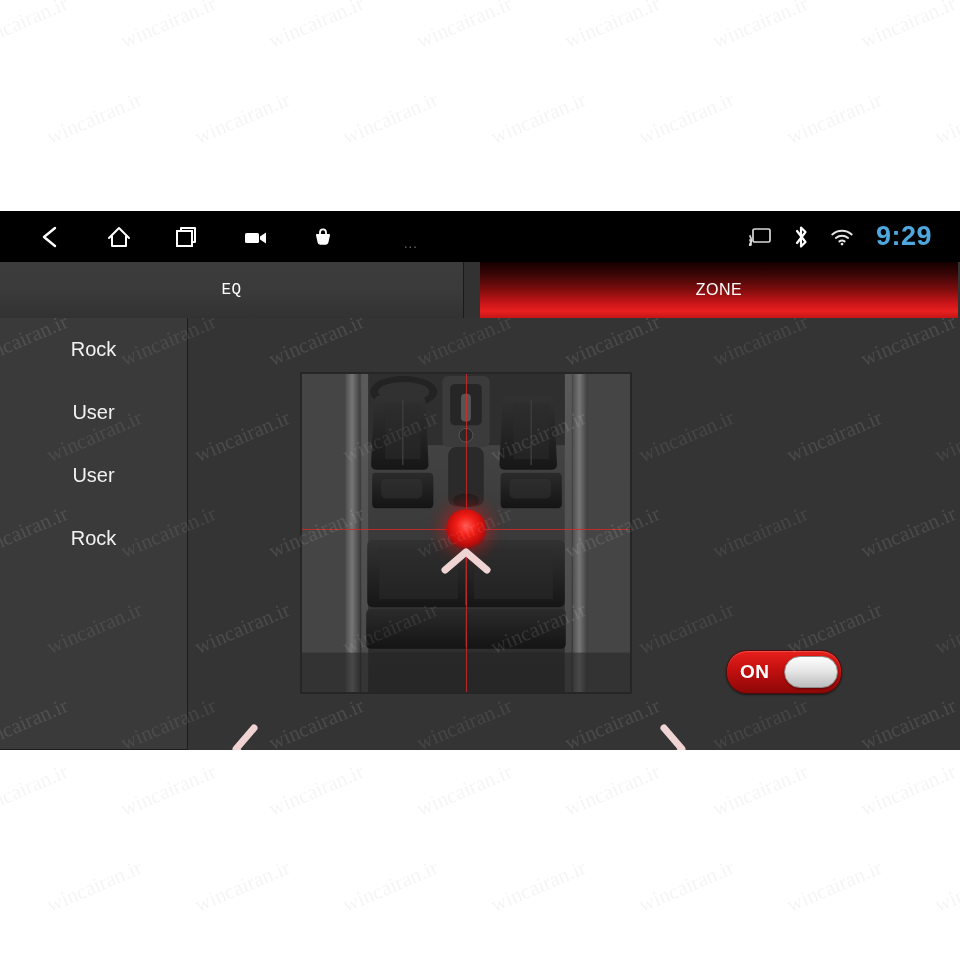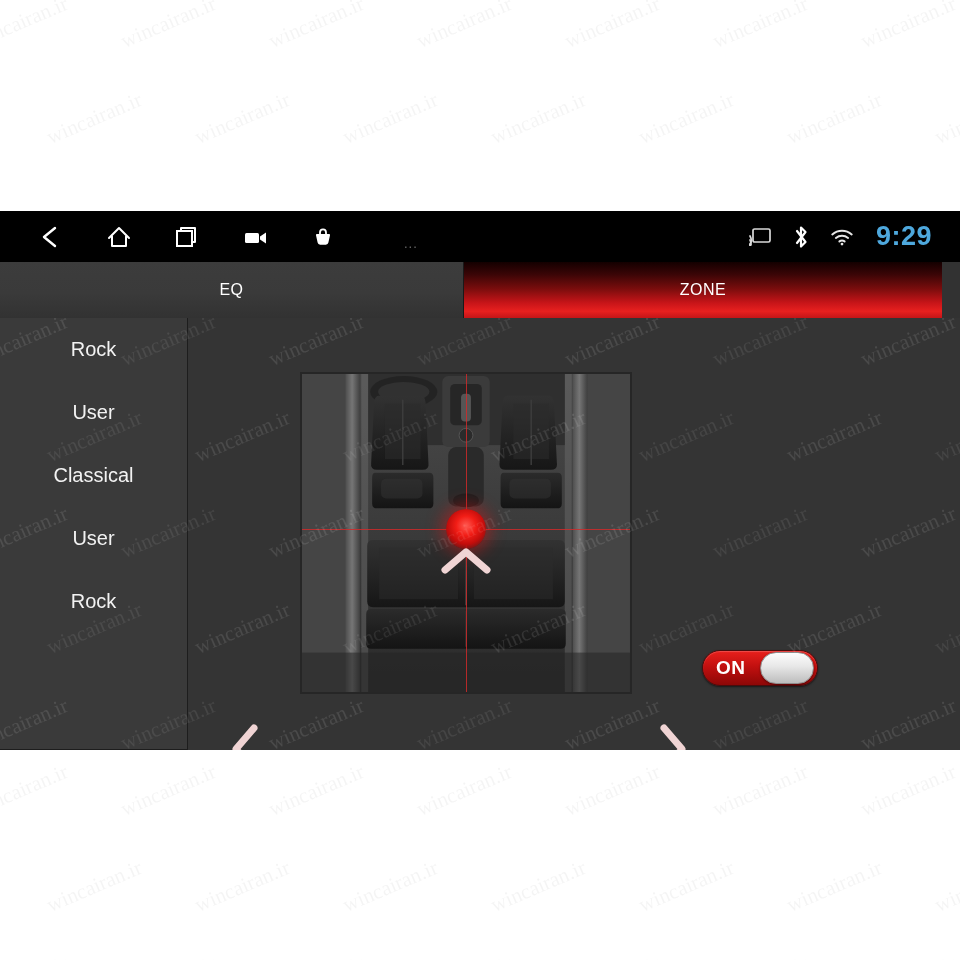--- a/index.html
+++ b/index.html
@@ -100,30 +100,32 @@
     color: #ffffff;
     font-size: 16px;
     letter-spacing: 0.5px;
     cursor: pointer;
     position: relative;
   }
   #tab-eq {
     width: 464px;
     background: linear-gradient(to bottom, #3c3c3c 0%, #3a3a3a 55%, #323232 100%);
     border-right: 1px solid #1a1a1a;
+    font-family: Liberation Mono, monospace;
   }
   #tab-zone {
     width: 478px;
     background: linear-gradient(to bottom,
         #140000 0%,
         #3a0506 22%,
         #7a0d0d 48%,
         #c51418 72%,
         #e8201f 88%,
         #c41518 100%);
+    margin-left: 16px;
   }
 
   
   #content {
     position: absolute;
     left: 0; top: 107px;
     width: 960px; height: 432px;
     background: #343434;
   }
 
@@ -215,22 +217,22 @@
     position: absolute;
     left: 715px; top: 296px;
     width: 170px;
     text-align: center;
     color: #f5f5f5;
     font-size: 25px;
   }
 
   #loud-toggle {
     position: absolute;
-    left: 702px; top: 332px;
-    width: 116px; height: 36px;
+    left: 726px; top: 332px;
+    width: 116px; height: 44px;
     border-radius: 21px;
     background: linear-gradient(to bottom, #e8201c 0%, #c2100f 45%, #8d0707 100%);
     border: 1px solid #4a0c0c;
     box-shadow: 0 1px 2px rgba(0,0,0,0.55), inset 0 1px 1px rgba(255,160,160,0.35);
     display: flex;
     align-items: center;
     cursor: pointer;
   }
   #loud-state {
     position: absolute;
@@ -400,24 +402,20 @@
         <div class="preset">
 
           <span>Rock</span>
         </div>
         <div class="preset">
 
           <span>User</span>
         </div>
         <div class="preset">
 
-          <span>Classical</span>
-        </div>
-        <div class="preset">
-
           <span>User</span>
         </div>
         <div class="preset">
 
           <span>Rock</span>
         </div>
       </div>
 
       <div id="zonepad">
         <svg id="carimg" viewBox="0 0 332 322" preserveAspectRatio="none">

